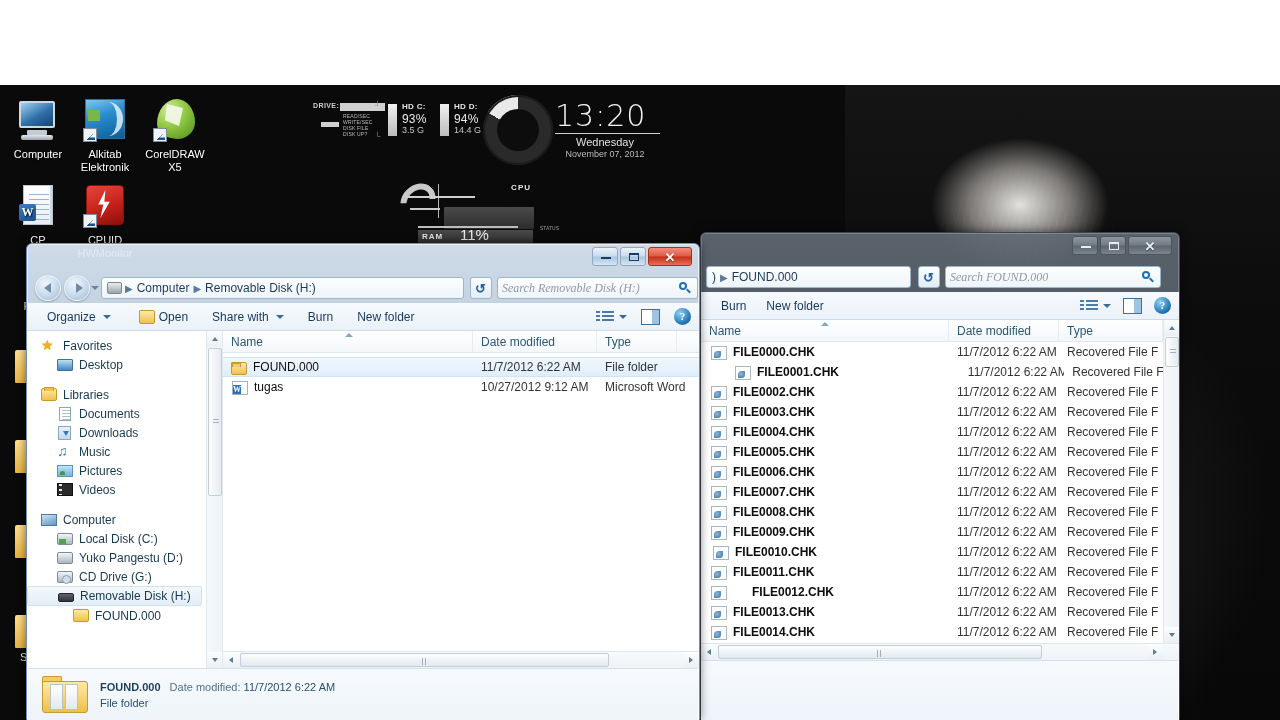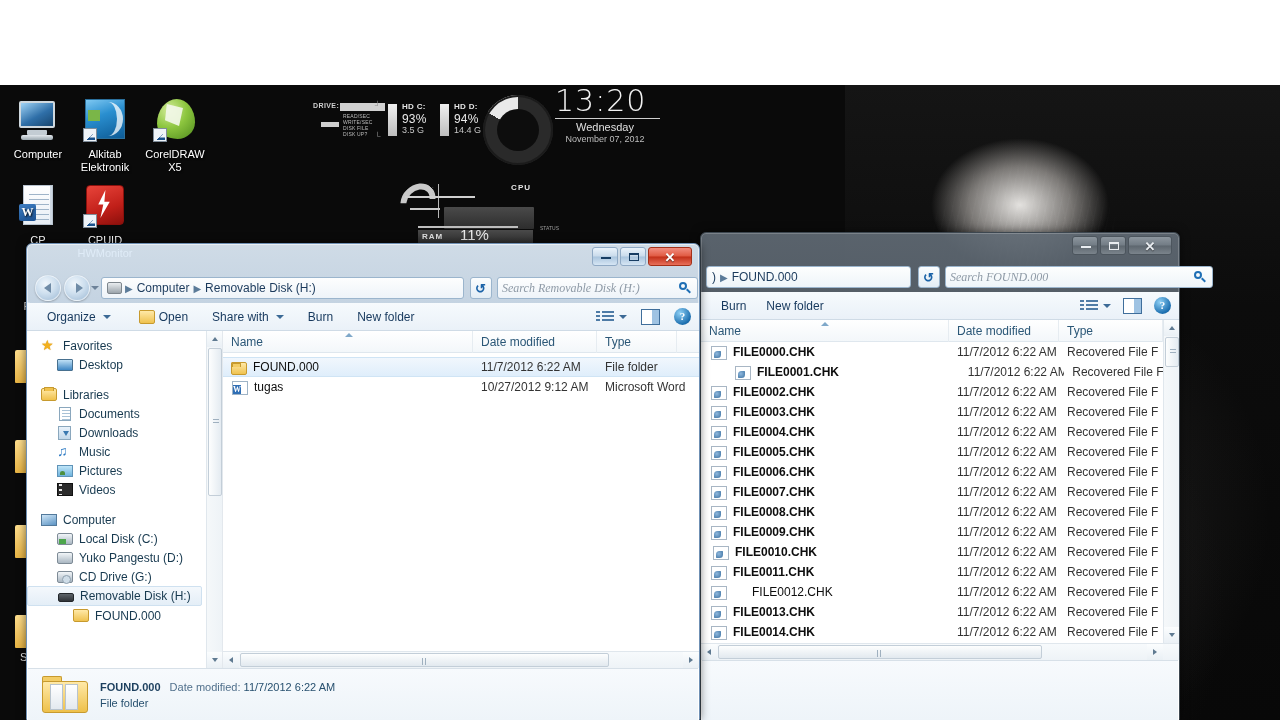--- a/index.html
+++ b/index.html
@@ -121,21 +121,21 @@
   .g-hd .p { position:absolute; left:14px; top:12px; font-size:12px; color:#eaeaea; letter-spacing:.2px;}
   .g-hd .s { position:absolute; left:14px; top:25px; font-size:9px; color:#c7c7c7;}
 
   .g-ring { position:absolute; left:483px; top:95px; width:70px; height:70px; }
   .g-ring .r-out { position:absolute; inset:0; border-radius:50%;
     background: conic-gradient(from 0deg, #2a2a2a 0deg 300deg, #e9e9e9 300deg 360deg);
     box-shadow: 0 0 0 2px #1b1b1b inset; }
   .g-ring .r-in { position:absolute; left:14px; top:14px; width:42px; height:42px; border-radius:50%;
     background:#0d0d0d; }
 
-  .g-clock { position:absolute; left:555px; top:85px; width:110px; }
+  .g-clock { position:absolute; left:555px; top:100px; width:110px; }
   .g-clock .time { font-size:30px; line-height:32px; color:#f2f2f2; letter-spacing:1px;
     font-family:"DejaVu Sans", sans-serif; font-weight:300; }
   .g-clock .rule { width:105px; height:1px; background:#cfcfcf; margin:1px 0 2px; }
   .g-clock .day { font-size:11px; color:#e0e0e0; text-align:center; width:100px; }
   .g-clock .date { font-size:9px; color:#bcbcbc; text-align:center; width:100px; margin-top:1px; }
 
   .g-cpu { position:absolute; left:400px; top:182px; width:135px; height:62px; }
   .g-cpu .arc { position:absolute; left:2px; top:0px; width:32px; height:38px;
     border:6px solid #c9c9c9; border-right-color:transparent; border-bottom-color:transparent;
     border-radius:50%; transform: rotate(45deg); }
@@ -497,21 +497,21 @@
     <div class="navrow">
       <div class="addrbar" style="position:absolute; left:6px; width:205px;">
         <span class="seg">)</span>
         <span class="chev">▶</span>
         <span class="seg">FOUND.000</span>
         <span class="dv"></span>
       </div>
       <div class="refresh" style="position:absolute; left:215px;">
         <span class="g">↺</span>
       </div>
-      <div class="searchbar" style="position:absolute; left:241px; width:268px;">
+      <div class="searchbar" style="position:absolute; left:241px; width:216px;">
         <span class="ph">Search FOUND.000</span>
         <span class="mag">
             <span class="c"></span>
             <span class="h"></span>
           </span>
       </div>
     </div>
 
     <div class="wbody" style="top:60px; height:428px;">
       <div class="toolbar">
@@ -638,21 +638,21 @@
               <div class="cell-name" style="width: 248px;">
                 <span class="fi fi-chk"></span>
                 <span style="font-weight: bold;">FILE0011.CHK</span>
               </div>
               <div class="cell" style="width: 110px;">11/7/2012 6:22 AM</div>
               <div class="cell" style="width: 104px;">Recovered File F</div>
             </div>
             <div class="row">
               <div class="cell-name" style="width: 248px;">
                 <span class="fi fi-chk"></span>
-                <span style="font-weight: normal; padding-left: 19px;">FILE0012.CHK</span>
+                <span style="font-weight: bold; padding-left: 19px;">FILE0012.CHK</span>
               </div>
               <div class="cell" style="width: 110px;">11/7/2012 6:22 AM</div>
               <div class="cell" style="width: 104px;">Recovered File F</div>
             </div>
             <div class="row">
               <div class="cell-name" style="width: 248px;">
                 <span class="fi fi-chk"></span>
                 <span style="font-weight: bold;">FILE0013.CHK</span>
               </div>
               <div class="cell" style="width: 110px;">11/7/2012 6:22 AM</div>

